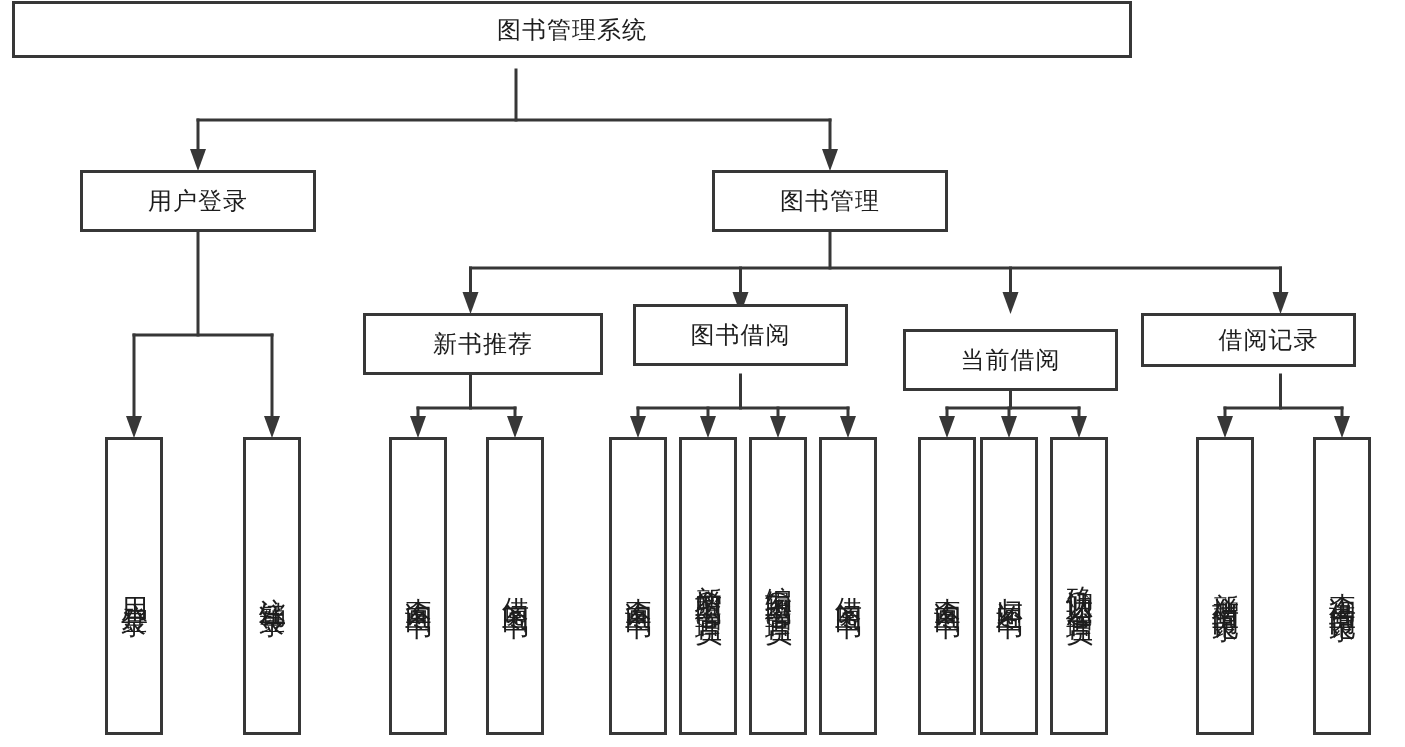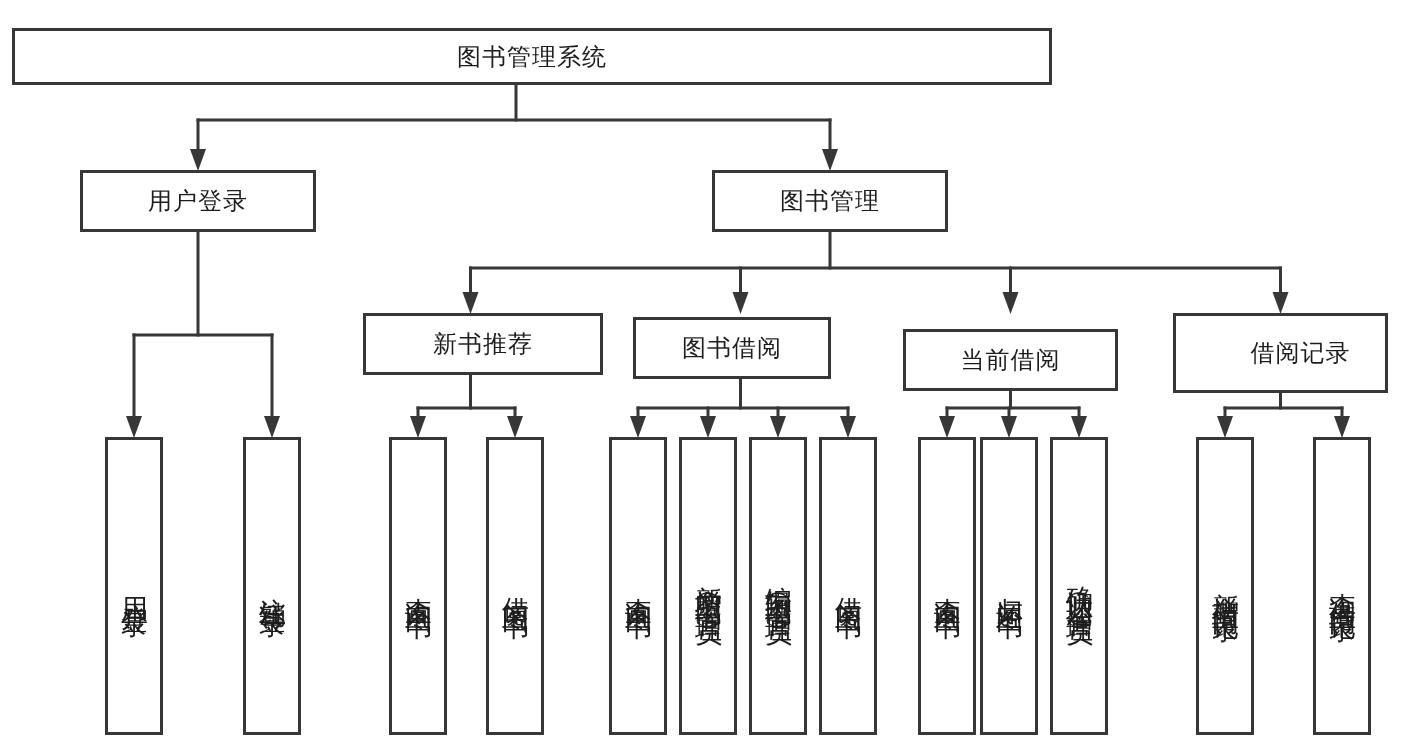--- a/index.html
+++ b/index.html
@@ -121,39 +121,39 @@
       <g stroke="#373737" stroke-width="3" stroke-linecap="square" fill="none">
         <line x1="1280.5" y1="375" x2="1280.5" y2="408"></line>
         <line x1="1225" y1="408" x2="1342" y2="408"></line>
         <line x1="1225" y1="408" x2="1225" y2="422"></line>
         <polygon points="1217,416 1233,416 1225,438" fill="#373737" stroke="none"></polygon>
         <line x1="1342" y1="408" x2="1342" y2="422"></line>
         <polygon points="1334,416 1350,416 1342,438" fill="#373737" stroke="none"></polygon>
       </g>
     </svg>
   <div id="boxes">
-      <div class="box h" style="left: 12px; top: 28px; width: 1040px; height: 57px;">
+      <div class="box h" style="left: 12px; top: 1px; width: 1120px; height: 57px;">
         <span class="lbl">图书管理系统</span>
       </div>
       <div class="box h" style="left: 80px; top: 170px; width: 236px; height: 62px;">
         <span class="lbl">用户登录</span>
       </div>
       <div class="box h" style="left: 712px; top: 170px; width: 236px; height: 62px; align-items: center;">
         <span class="lbl">图书管理</span>
       </div>
       <div class="box h" style="left: 363px; top: 313px; width: 240px; height: 62px;">
         <span class="lbl">新书推荐</span>
       </div>
-      <div class="box h" style="left: 633px; top: 317px; width: 198px; height: 62px;">
+      <div class="box h" style="left: 633px; top: 304px; width: 215px; height: 62px;">
         <span class="lbl">图书借阅</span>
       </div>
       <div class="box h" style="left: 903px; top: 329px; width: 215px; height: 62px;">
         <span class="lbl">当前借阅</span>
       </div>
-      <div class="box h" style="left: 1173px; top: 313px; width: 215px; height: 80px; padding-left: 40px;">
+      <div class="box h" style="left: 1141px; top: 313px; width: 215px; height: 54px; padding-left: 40px;">
         <span class="lbl">借阅记录</span>
       </div>
       <div class="box v" style="left: 105px; top: 437px; width: 58px; height: 298px;">
         <span class="lbl">用户登录</span>
       </div>
       <div class="box v" style="left: 243px; top: 437px; width: 58px; height: 298px;">
         <span class="lbl">注销登录</span>
       </div>
       <div class="box v" style="left: 389px; top: 437px; width: 58px; height: 298px;">
         <span class="lbl">查询图书</span>

